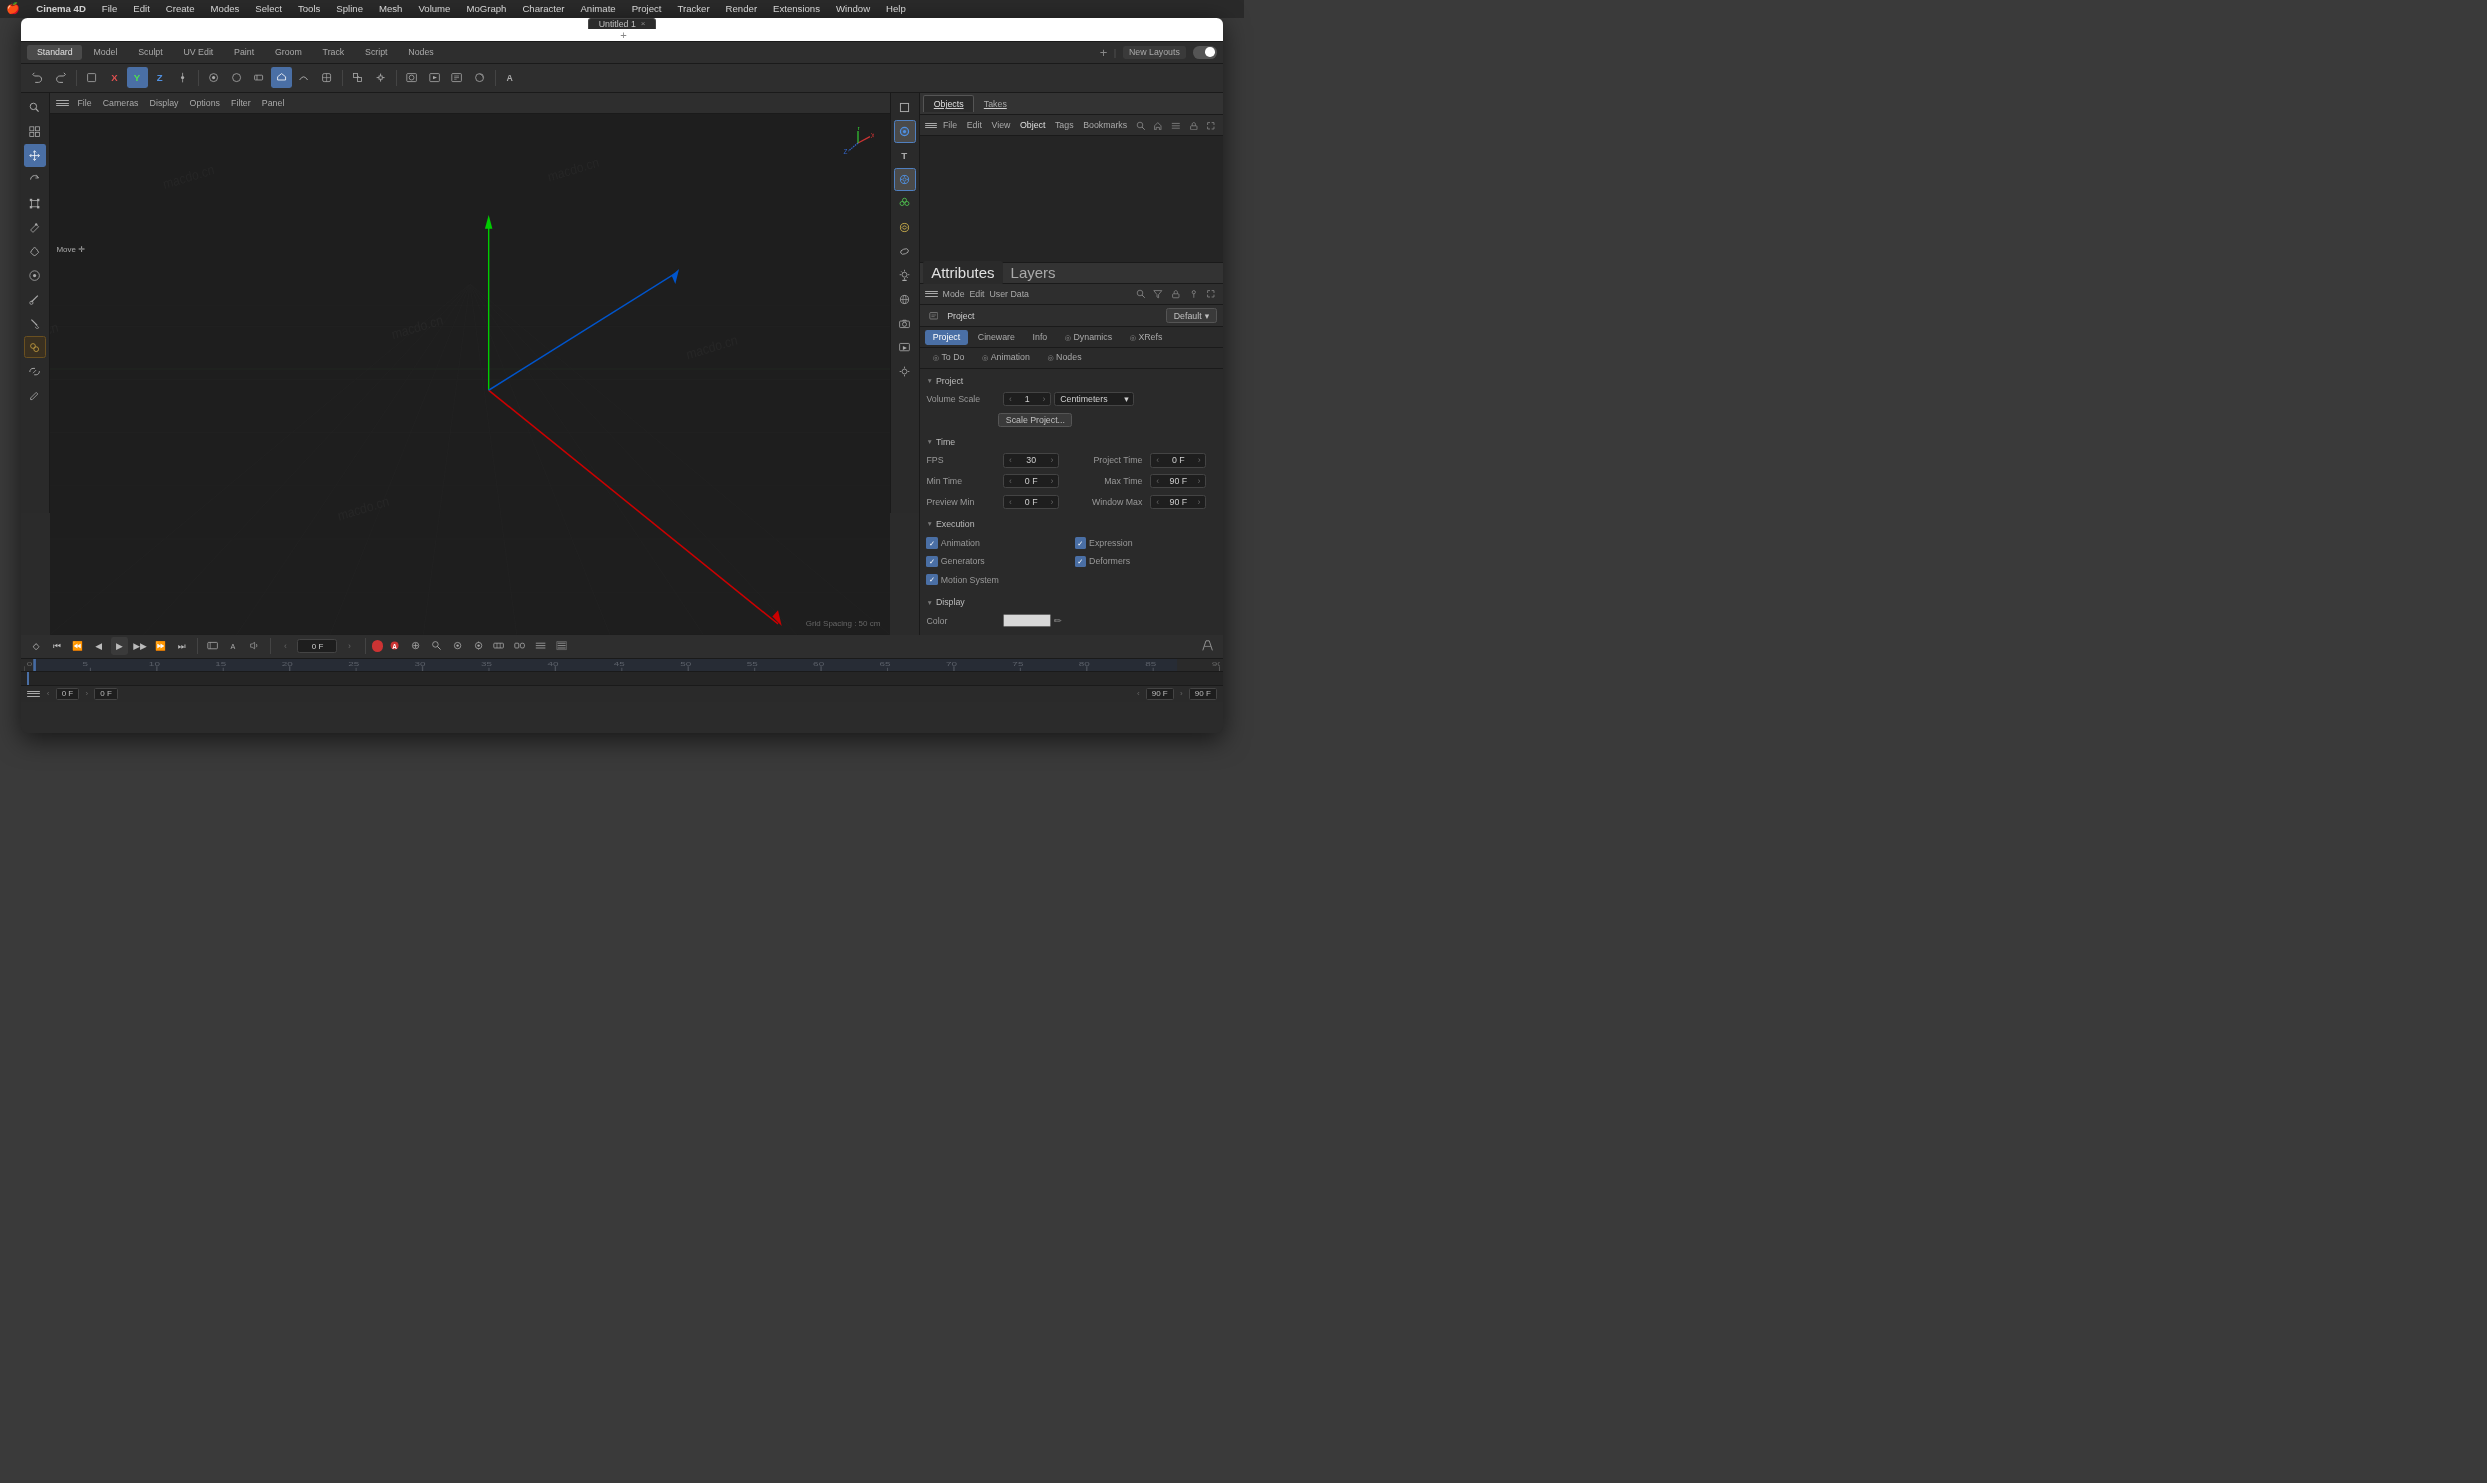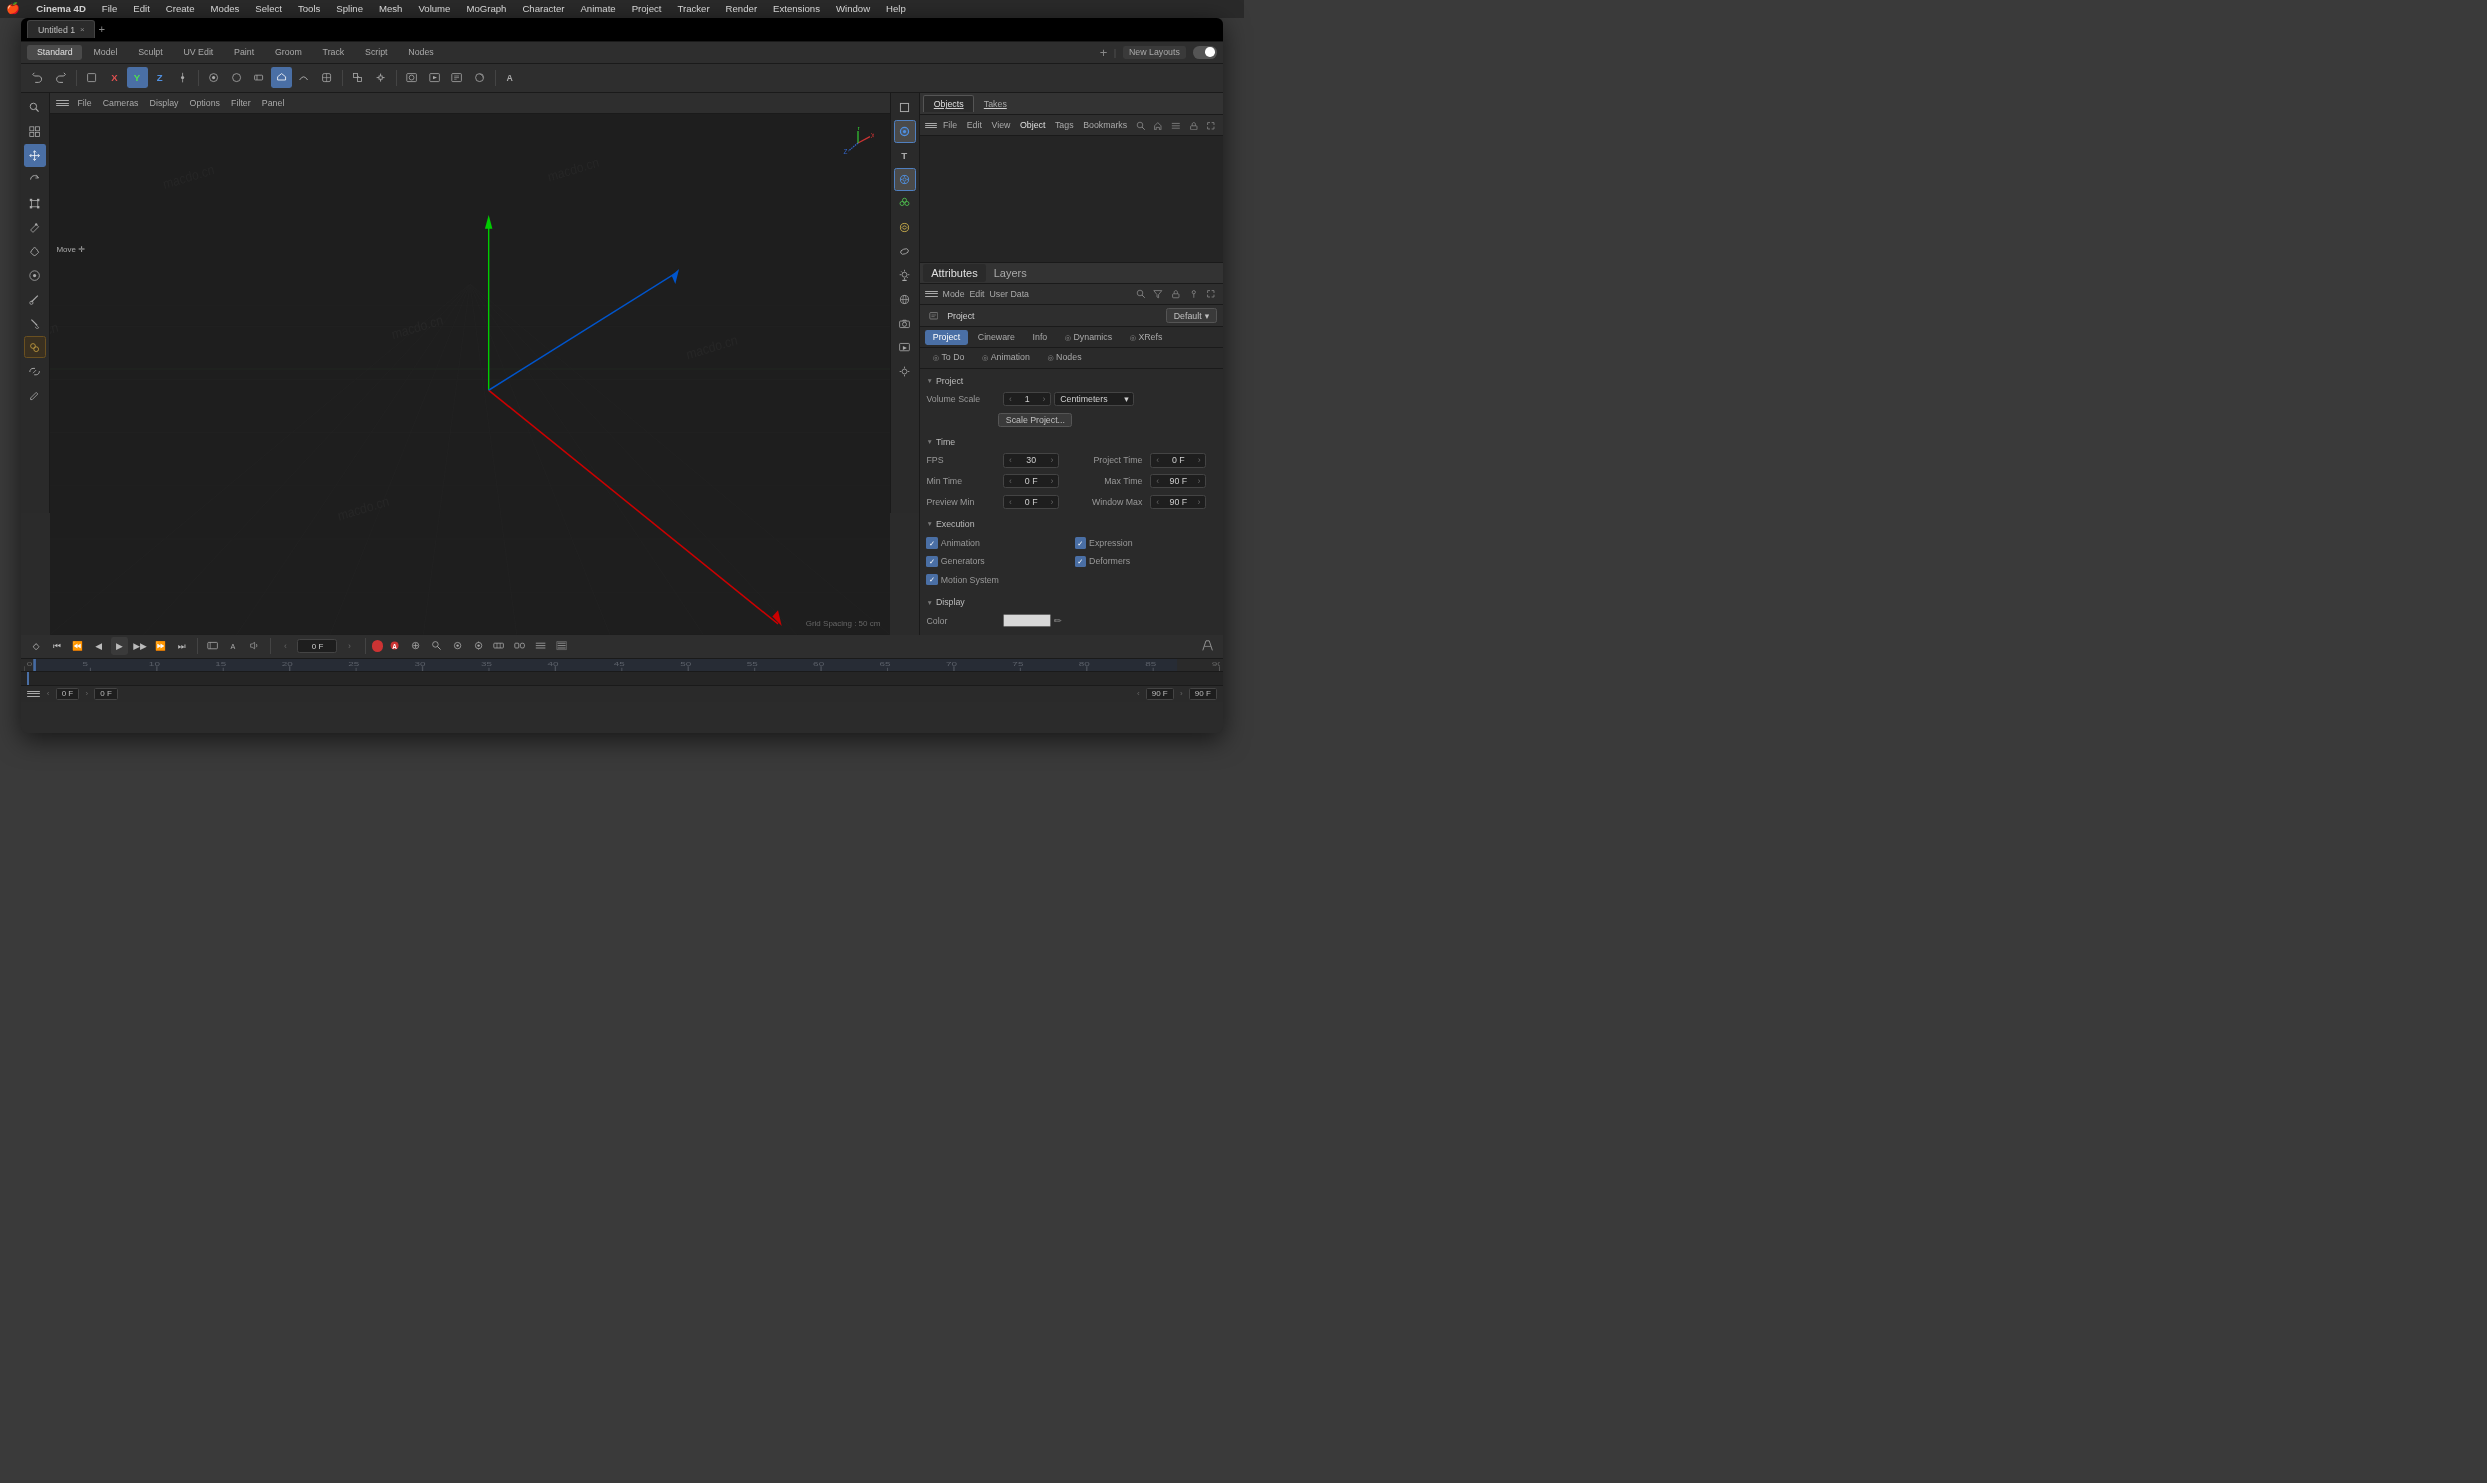--- a/index.html
+++ b/index.html
@@ -68,25 +68,26 @@
       left: 50%;
       transform: translateX(-50%);
       font-size: 10.4px;
       color: #c0c0c0;
       font-weight: 500;
     }
 
     
     .tabbar {
       height: 24px;
-      background: #000000;
+      background: #ffffff;
       display: flex;
       align-items: center;
       padding: 0 6.4px;
       border-bottom: 0.8px solid #1a1a1a;
+      flex-direction: column;
     }
     .tab-item {
       height: 17.6px;
       padding: 0 9.6px;
       display: flex;
       align-items: center;
       gap: 4.8px;
       background: #2b2b2b;
       border-radius: 3.2px 3.2px 0 0;
       font-size: 8.8px;
@@ -339,21 +340,21 @@
     .attr-tabs {
       height: 21px;
       background: #333;
       display: flex;
       align-items: center;
       padding: 0 3.2px;
       border-bottom: 0.8px solid #1a1a1a;
     }
     .attr-tab {
       padding: 3.2px 8px;
-      font-size: 11px;
+      font-size: 15px;
       color: #aaa;
       cursor: pointer;
       border-radius: 2.4px;
     }
     .attr-tab.active {
       background: #2a2a2a;
       color: #e0e0e0;
     }
     .attr-toolbar {
       height: 21px;

